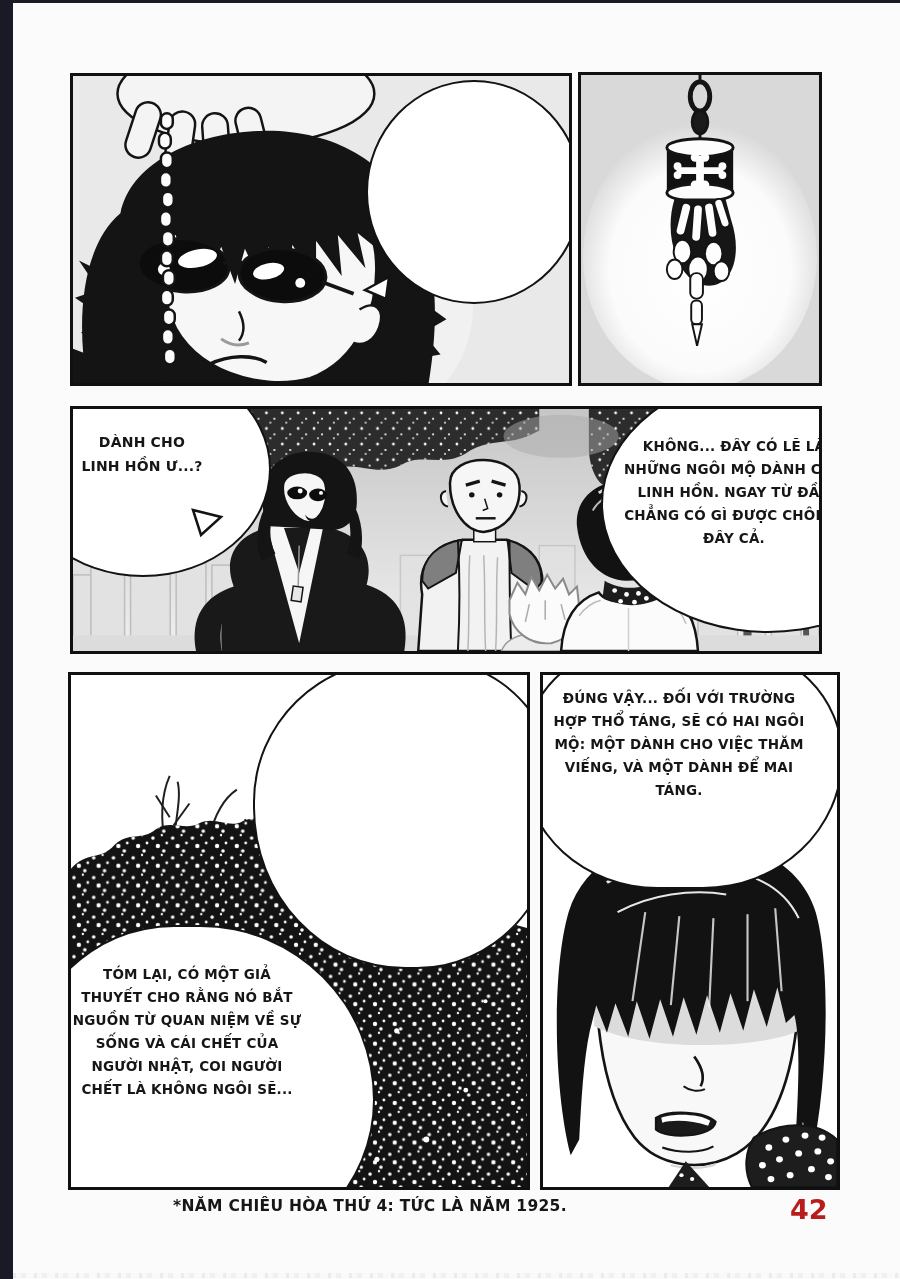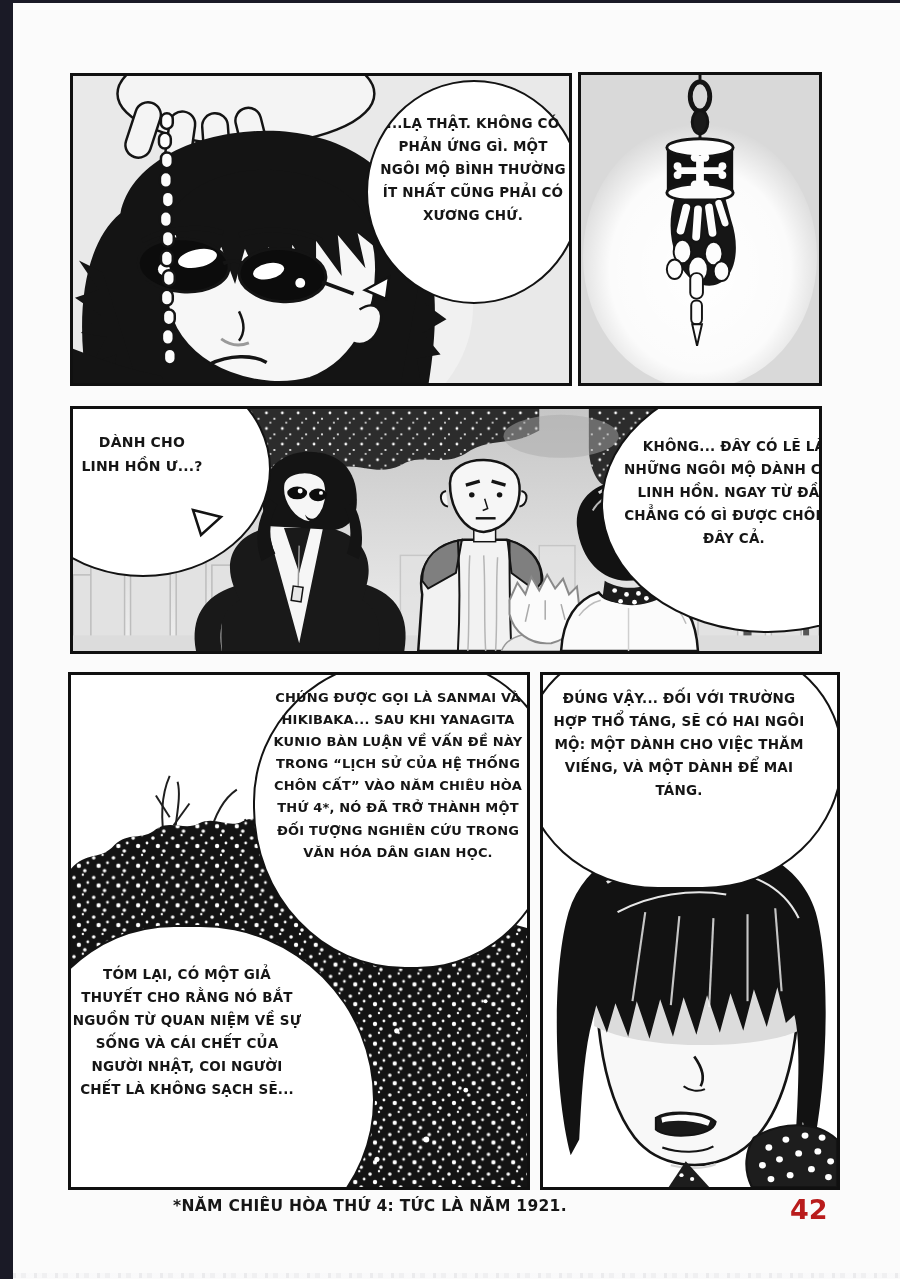--- a/index.html
+++ b/index.html
@@ -99,21 +99,20 @@
           <rect x="89" y="218" width="12" height="16" rx="6"></rect>
         <rect x="91" y="238" width="12" height="16" rx="6"></rect>
           <rect x="90" y="258" width="12" height="16" rx="6"></rect>
         <rect x="92" y="278" width="12" height="16" rx="6"></rect>
       </g>
     </svg>
     <div class="bubble" style="left:293px;top:4px;width:212px;height:220px;border-radius:50%;"></div>
     <svg class="tail" style="left:289px;top:198px;width:30px;height:28px;">
       <path d="M27,3 L3,16 L24,25 Z" fill="#fff" stroke="#131313" stroke-width="2.5"></path>
     </svg>
-    <div class="btext" style="left:305px;top:36px;width:190px;">...LẠ THẬT. KHÔNG CÓ PHẢN ỨNG GÌ. MỘT NGÔI MỘ BÌNH THƯỜNG ÍT NHẤT CŨNG PHẢI CÓ XƯƠNG CHỨ.</div>
   </div>
 
   <div class="panel" style="left:578px;top:72px;width:244px;height:314px;background:#d9d9d9;">
     <svg viewBox="0 0 244 314" preserveAspectRatio="none">
       <defs>
         <radialGradient id="glow" cx="0.5" cy="0.55" r="0.55">
           <stop offset="0" stop-color="#ffffff"></stop>
           <stop offset="0.7" stop-color="#ffffff" stop-opacity="0.9"></stop>
           <stop offset="1" stop-color="#ffffff" stop-opacity="0"></stop>
         </radialGradient>
@@ -294,24 +293,23 @@
           <circle cx="360" cy="470" r="3"></circle>
         <circle cx="400" cy="420" r="2.4"></circle>
           <circle cx="420" cy="330" r="2"></circle>
           <circle cx="240" cy="470" r="2.6"></circle>
         <circle cx="60" cy="450" r="2.4"></circle>
           <circle cx="160" cy="460" r="2"></circle>
           <circle cx="310" cy="490" r="2.6"></circle>
       </g>
     </svg>
     <div class="bubble" style="left:182px;top:-16px;width:300px;height:306px;border-radius:48% 42% 46% 50% / 46% 42% 48% 52%;"></div>
-    <div class="btext" style="left:196px;top:12px;width:262px;font-size:13px;">CHÚNG ĐƯỢC GỌI LÀ SANMAI VÀ HIKIBAKA... SAU KHI YANAGITA KUNIO BÀN LUẬN VỀ VẤN ĐỀ NÀY TRONG “LỊCH SỬ CỦA HỆ THỐNG CHÔN CẤT” VÀO NĂM CHIÊU HÒA THỨ 4*, NÓ ĐÃ TRỞ THÀNH MỘT ĐỐI TƯỢNG NGHIÊN CỨU TRONG VĂN HÓA DÂN GIAN HỌC.</div>
 
     <div class="bubble" style="left:-48px;top:250px;width:348px;height:330px;border-radius:45% 52% 48% 40% / 48% 55% 50% 42%;"></div>
-    <div class="btext" style="left:0px;top:288px;width:232px;">TÓM LẠI, CÓ MỘT GIẢ THUYẾT CHO RẰNG NÓ BẮT NGUỒN TỪ QUAN NIỆM VỀ SỰ SỐNG VÀ CÁI CHẾT CỦA NGƯỜI NHẬT, COI NGƯỜI CHẾT LÀ KHÔNG SẠCH SẼ...</div>
+    <div class="btext" style="left:0px;top:288px;width:232px;">TÓM LẠI, CÓ MỘT GIẢ THUYẾT CHO RẰNG NÓ BẮT NGUỒN TỪ QUAN NIỆM VỀ SỰ SỐNG VÀ CÁI CHẾT CỦA NGƯỜI NHẬT, COI NGƯỜI CHẾT LÀ KHÔNG NGÔI SẼ...</div>
   </div>
 
   <div class="panel" style="left:540px;top:672px;width:300px;height:518px;">
     <svg viewBox="0 0 276 518" preserveAspectRatio="none">
       <rect width="276" height="518" fill="#fff"></rect>
 
       <path d="M52,250 C46,330 52,420 86,468 C108,498 150,504 182,484 C216,462 236,408 240,330 L240,250 Z" fill="#f8f8f8" stroke="#141414" stroke-width="2.5"></path>
       <path d="M48,300 L240,300 L240,360 C200,380 90,380 48,355 Z" fill="#dcdcdc"></path>
 
       <path d="M26,486 C10,420 8,300 24,240 C40,185 92,162 140,164 C194,166 242,190 256,240 C270,292 268,410 252,488 L244,452 L236,488 C240,420 242,370 236,344 L228,352 L220,316 L210,356 L198,318 L188,360 L176,322 L166,362 L154,324 L144,364 L132,326 L122,366 L110,328 L100,368 L88,330 L80,366 L68,332 L60,362 L50,334 L44,360 C38,390 36,430 34,470 Z" fill="#121212"></path>
@@ -355,16 +353,16 @@
         <circle cx="214" cy="510" r="3.2"></circle>
           <circle cx="232" cy="506" r="3.2"></circle>
           <circle cx="252" cy="500" r="3.2"></circle>
         <circle cx="268" cy="508" r="3.2"></circle>
       </g>
     </svg>
     <div class="bubble" style="left:-20px;top:-28px;width:316px;height:238px;border-radius:38% 40% 50% 48% / 50% 52% 62% 58%;"></div>
     <div class="btext" style="left:8px;top:12px;width:256px;">ĐÚNG VẬY... ĐỐI VỚI TRƯỜNG HỢP THỔ TÁNG, SẼ CÓ HAI NGÔI MỘ: MỘT DÀNH CHO VIỆC THĂM VIẾNG, VÀ MỘT DÀNH ĐỂ MAI TÁNG.</div>
   </div>
 
-  <div class="footnote">*NĂM CHIÊU HÒA THỨ 4: TỨC LÀ NĂM 1921.</div>
+  <div class="footnote">*NĂM CHIÊU HÒA THỨ 4: TỨC LÀ NĂM 1925.</div>
   <div class="pagenum">42</div>
   <div class="noise-strip"></div>
 </div>
 
 </body></html>

